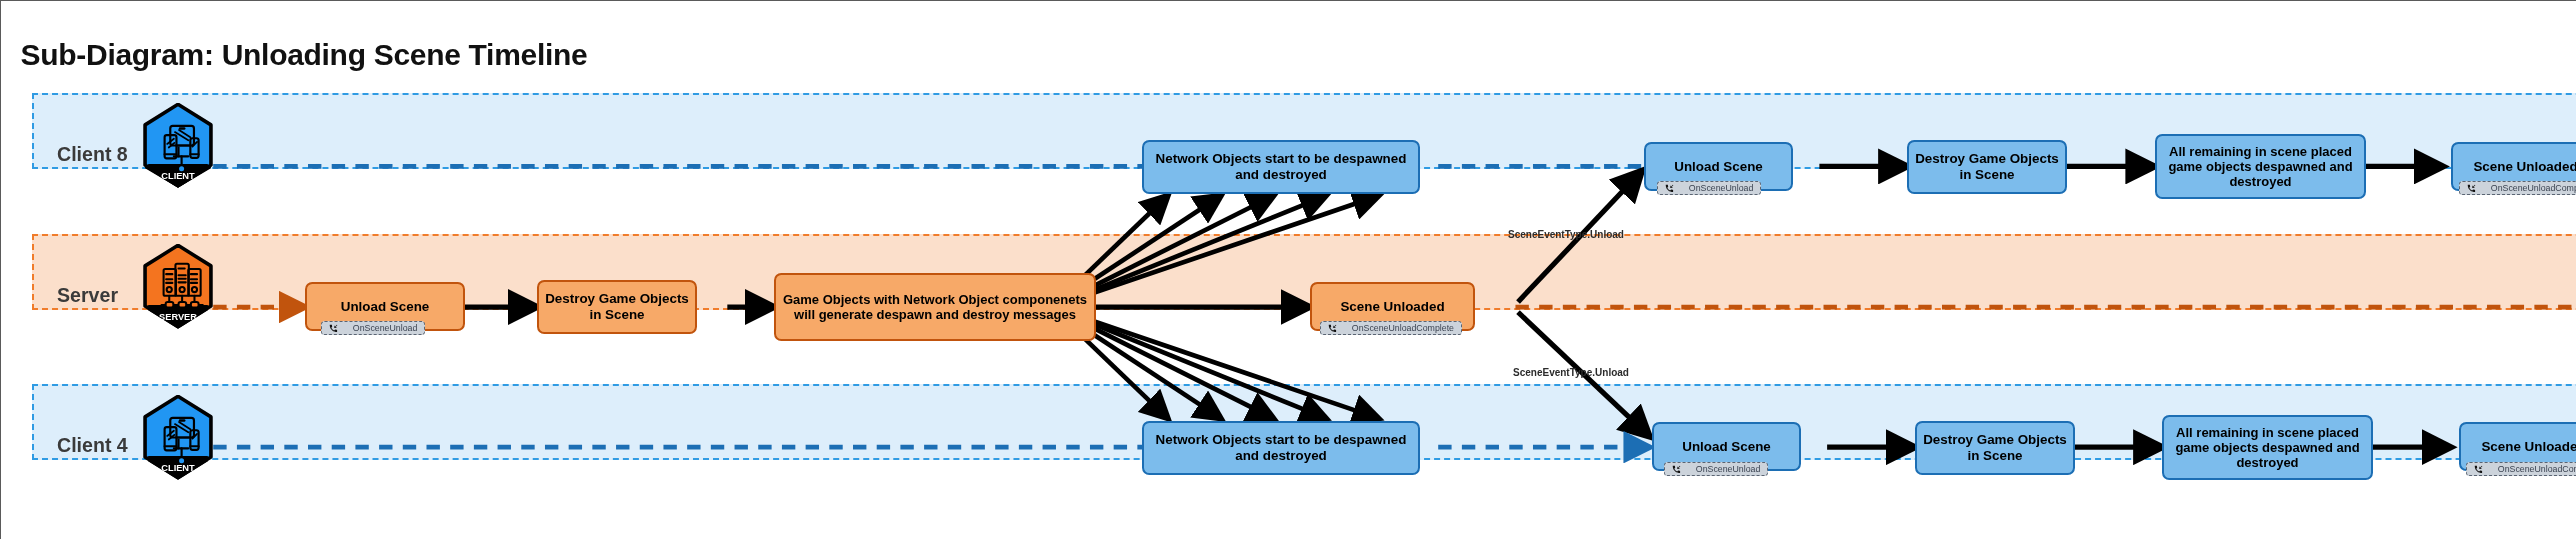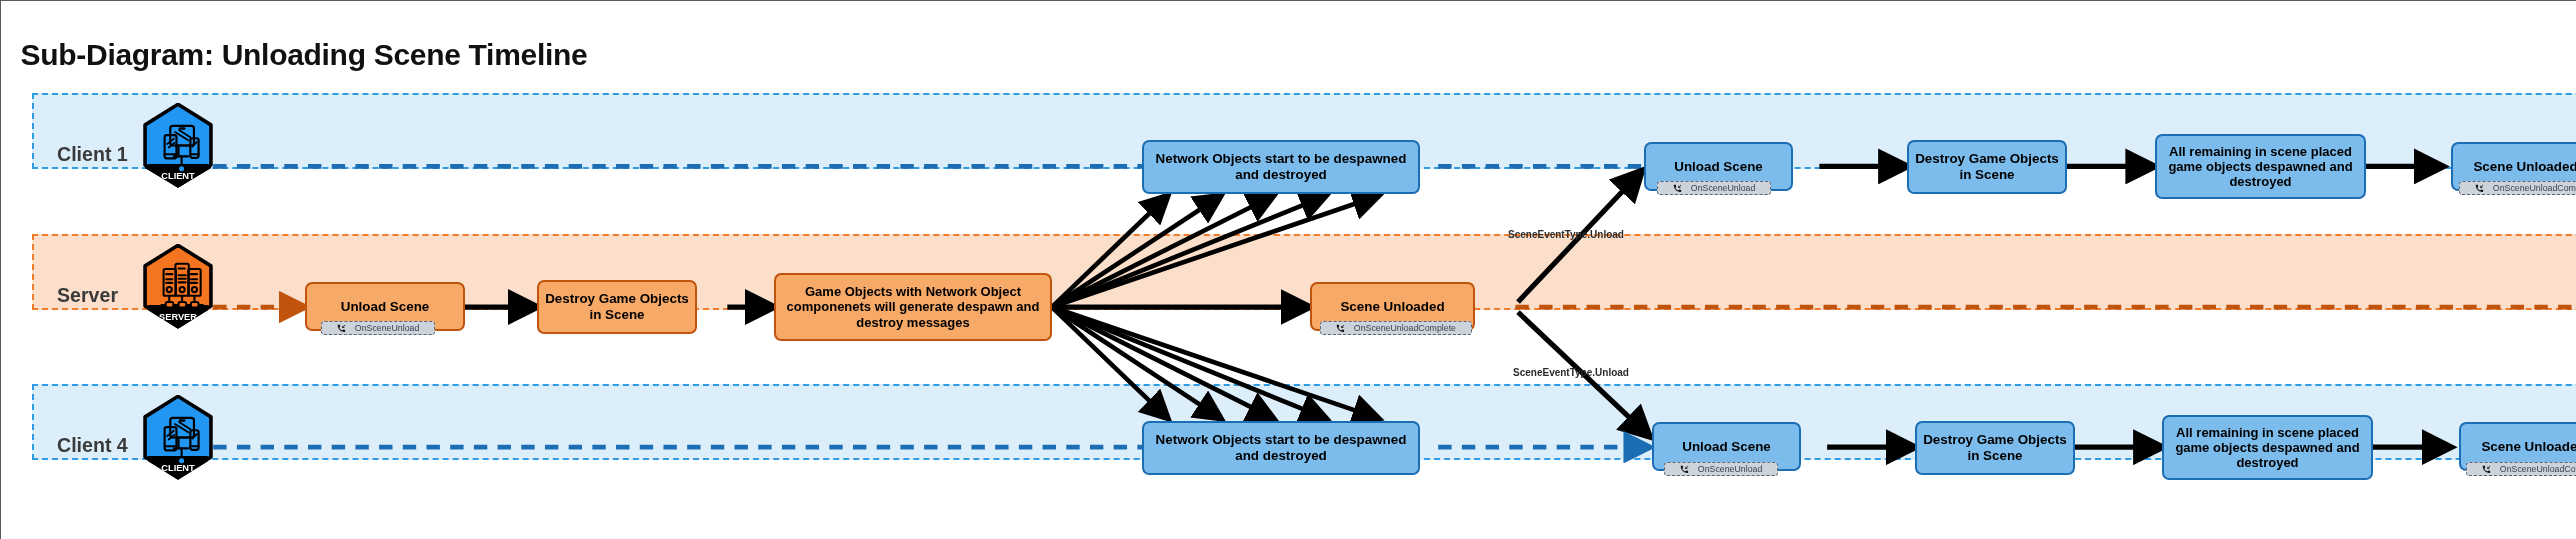--- a/index.html
+++ b/index.html
@@ -27,38 +27,38 @@
 
   svg.wires { position:absolute; left:0; top:0; width:2776px; height:540px; pointer-events:none; }
 
   .node { position:absolute; box-sizing:border-box; border-radius:7.2px; display:flex;
           align-items:center; justify-content:center; text-align:center;
           font-weight:bold; color:#000; line-height:1.18; padding:2.1px 5.2px; }
   .node.client { background:#7cbcec; border:2.1px solid #1c6eb4; }
   .node.server { background:#f7a968; border:2.1px solid #c1540d; }
 
   .cb { position:absolute; background:#ccd3db; border:1.5px dashed #5a6472; border-radius:3.6px;
-        padding:1px 15px; display:flex; align-items:center; gap:9px; font-size:8.8px; color:#3b4351;
+        padding:1px 7px; display:flex; align-items:center; gap:15px; font-size:8.8px; color:#3b4351;
         white-space:nowrap; }
   .cb .ph { width:8.8px; height:8.8px; display:inline-block; }
 
   .elabel { position:absolute; font-size:10px; font-weight:bold; color:#2b2b2b; white-space:nowrap; }
 </style>
 </head>
 <body>
 
 <div id="stage">
 
   <div id="title">Sub-Diagram: Unloading Scene Timeline</div>
 
   <div id="lane1" class="lane lane-client"></div>
   <div id="lane2" class="lane lane-server"></div>
   <div id="lane3" class="lane lane-client"></div>
 
-  <div id="lbl1" class="lane-label">Client 1</div>
+  <div id="lbl1" class="lane-label">Client 8</div>
   <div id="lbl2" class="lane-label">Server</div>
   <div id="lbl3" class="lane-label">Client 4</div>
 
   <div id="badge1" class="badge">
     <svg viewBox="0 0 136 166" width="70" height="86">
       <path d="M68 2 132 42 132 120 68 160 4 120 4 42Z" fill="#2196f3" stroke="#000" stroke-width="7" stroke-linejoin="round"></path>
       <path d="M68 160 132 120 132 126 68 164 4 126 4 120Z" fill="#000"></path>
       <path d="M10 118 126 118 126 128 68 164 10 128Z" fill="#000"></path>
       <g stroke="#000" stroke-width="4.2" fill="none" stroke-linejoin="round" stroke-linecap="round">
         <rect x="53" y="44" width="46" height="38" rx="5"></rect>
@@ -230,21 +230,21 @@
       <svg viewBox="0 0 24 24" width="8.8" height="8.8">
           <path fill="#111" d="M6.6 10.8c1.6 3.1 4.1 5.6 7.2 7.2l2.4-2.4c.3-.3.7-.4 1.1-.3 1.2.4 2.5.6 3.8.6.6 0 1 .4 1 1V21c0 .6-.4 1-1 1C10.4 22 2 13.6 2 3c0-.6.4-1 1-1h4c.6 0 1 .4 1 1 0 1.3.2 2.6.6 3.8.1.4 0 .8-.3 1.1l-2.7 2.9z"></path>
           <path fill="#111" d="M21.5 2.3 16 7.8V4.6h-1.6V10.6H20.4V9H17.2l5.5-5.5z"></path>
         </svg>
     </span>
     <span>OnSceneUnload</span>
   </div>
 
   <div class="node server" style="left:536px; top:279px; width:160px; height:54px; font-size:13.4px;">Destroy Game Objects in Scene</div>
 
-  <div class="node server" style="left:773px; top:272px; width:278px; height:68px; font-size:13px;">Game Objects with Network Object componenets will generate despawn and destroy messages</div>
+  <div class="node server" style="left:773px; top:272px; width:322px; height:68px; font-size:13px;">Game Objects with Network Object componenets will generate despawn and destroy messages</div>
 
   <div class="node server" style="left:1309px; top:281px; width:165px; height:49px; font-size:13.4px;">Scene Unloaded</div>
   <div class="cb" style="left:1319px; top:320px;">
     <span class="ph">
       <svg viewBox="0 0 24 24" width="8.8" height="8.8">
           <path fill="#111" d="M6.6 10.8c1.6 3.1 4.1 5.6 7.2 7.2l2.4-2.4c.3-.3.7-.4 1.1-.3 1.2.4 2.5.6 3.8.6.6 0 1 .4 1 1V21c0 .6-.4 1-1 1C10.4 22 2 13.6 2 3c0-.6.4-1 1-1h4c.6 0 1 .4 1 1 0 1.3.2 2.6.6 3.8.1.4 0 .8-.3 1.1l-2.7 2.9z"></path>
           <path fill="#111" d="M21.5 2.3 16 7.8V4.6h-1.6V10.6H20.4V9H17.2l5.5-5.5z"></path>
         </svg>
     </span>
     <span>OnSceneUnloadComplete</span>

